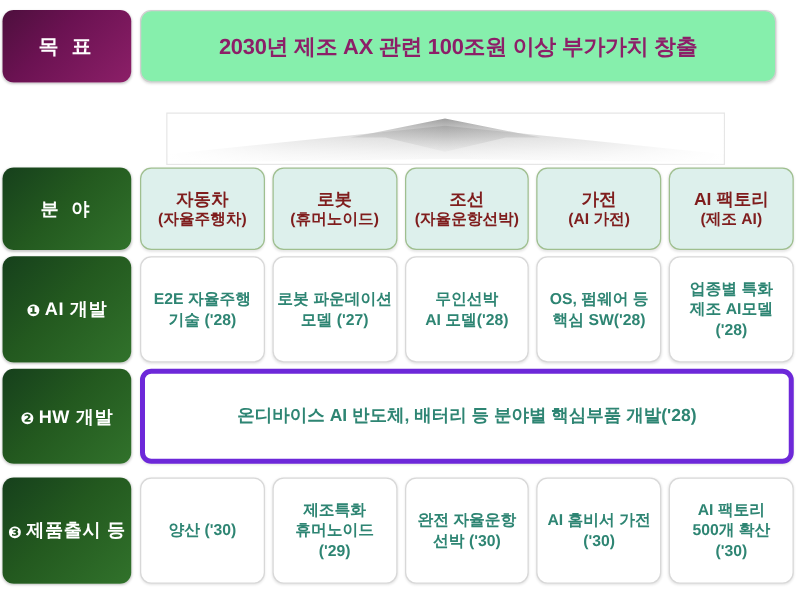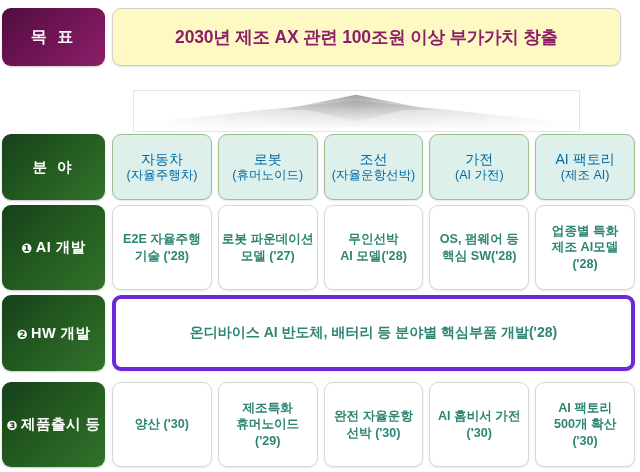--- a/index.html
+++ b/index.html
@@ -64,21 +64,21 @@
     line-height: 1;
     vertical-align: -1px;
   }
 
   
   #row-goal { top: 8px; height: 58px; }
   #goal-banner {
     flex: 1;
     margin-left: 7px;
     margin-right: 19px;
-    background: #fef9c3;
+    background: #86efac;
     border: 1px solid #cfcfcf;
     border-radius: 9px;
     box-shadow: 0 1px 2px rgba(0,0,0,.13);
     display: flex;
     align-items: center;
     justify-content: center;
     color: #8c1f68;
     font-size: 17.5px;
     font-weight: bold;
     letter-spacing: -0.2px;
@@ -114,22 +114,22 @@
     flex-direction: column;
     align-items: center;
     justify-content: center;
     text-align: center;
     box-sizing: border-box;
     padding: 2px 3px;
   }
   .cell-field {
     background: #ddf0ec;
     border: 1px solid #9fbf8f;
-    color: #0369a1;
-    font-weight: normal;
+    color: #7f1d1d;
+    font-weight: bold;
     font-size: 14px;
     line-height: 1.22;
     box-shadow: 0 1px 2px rgba(0,0,0,.10);
   }
   .cell-field .sub { font-size: 12.5px; }
 
   
   .cell-content {
     background: #ffffff;
     border: 1px solid #d8d8d8;

